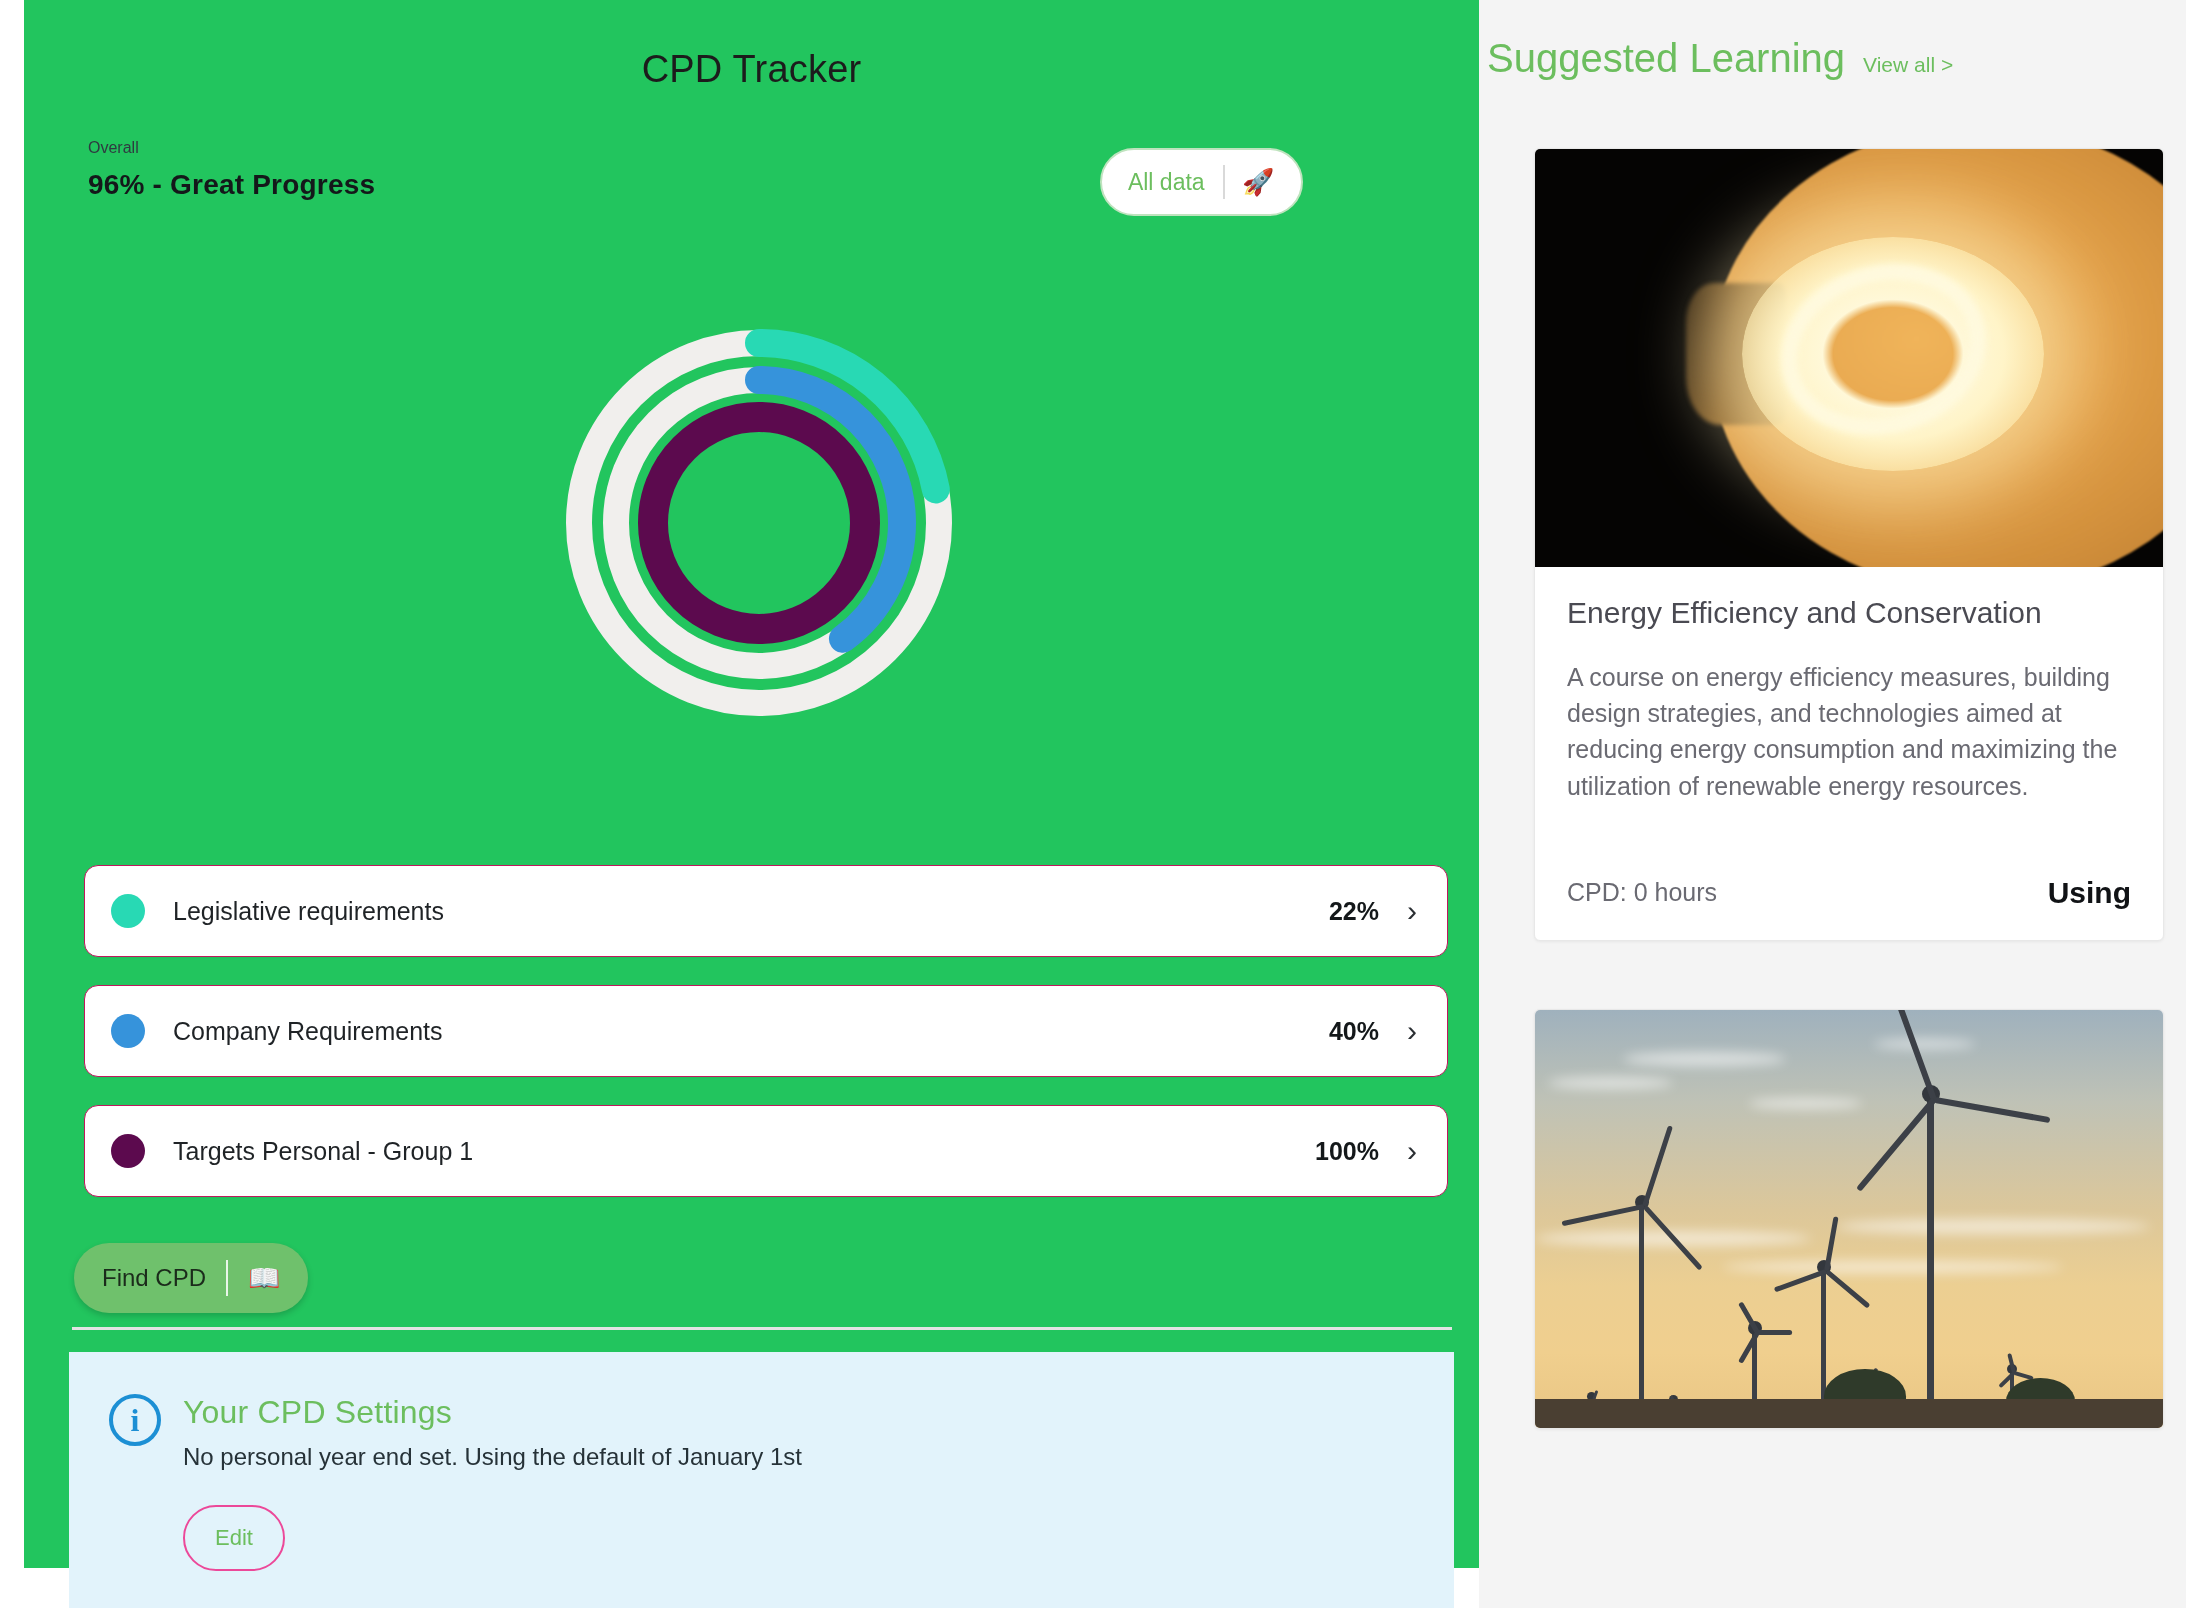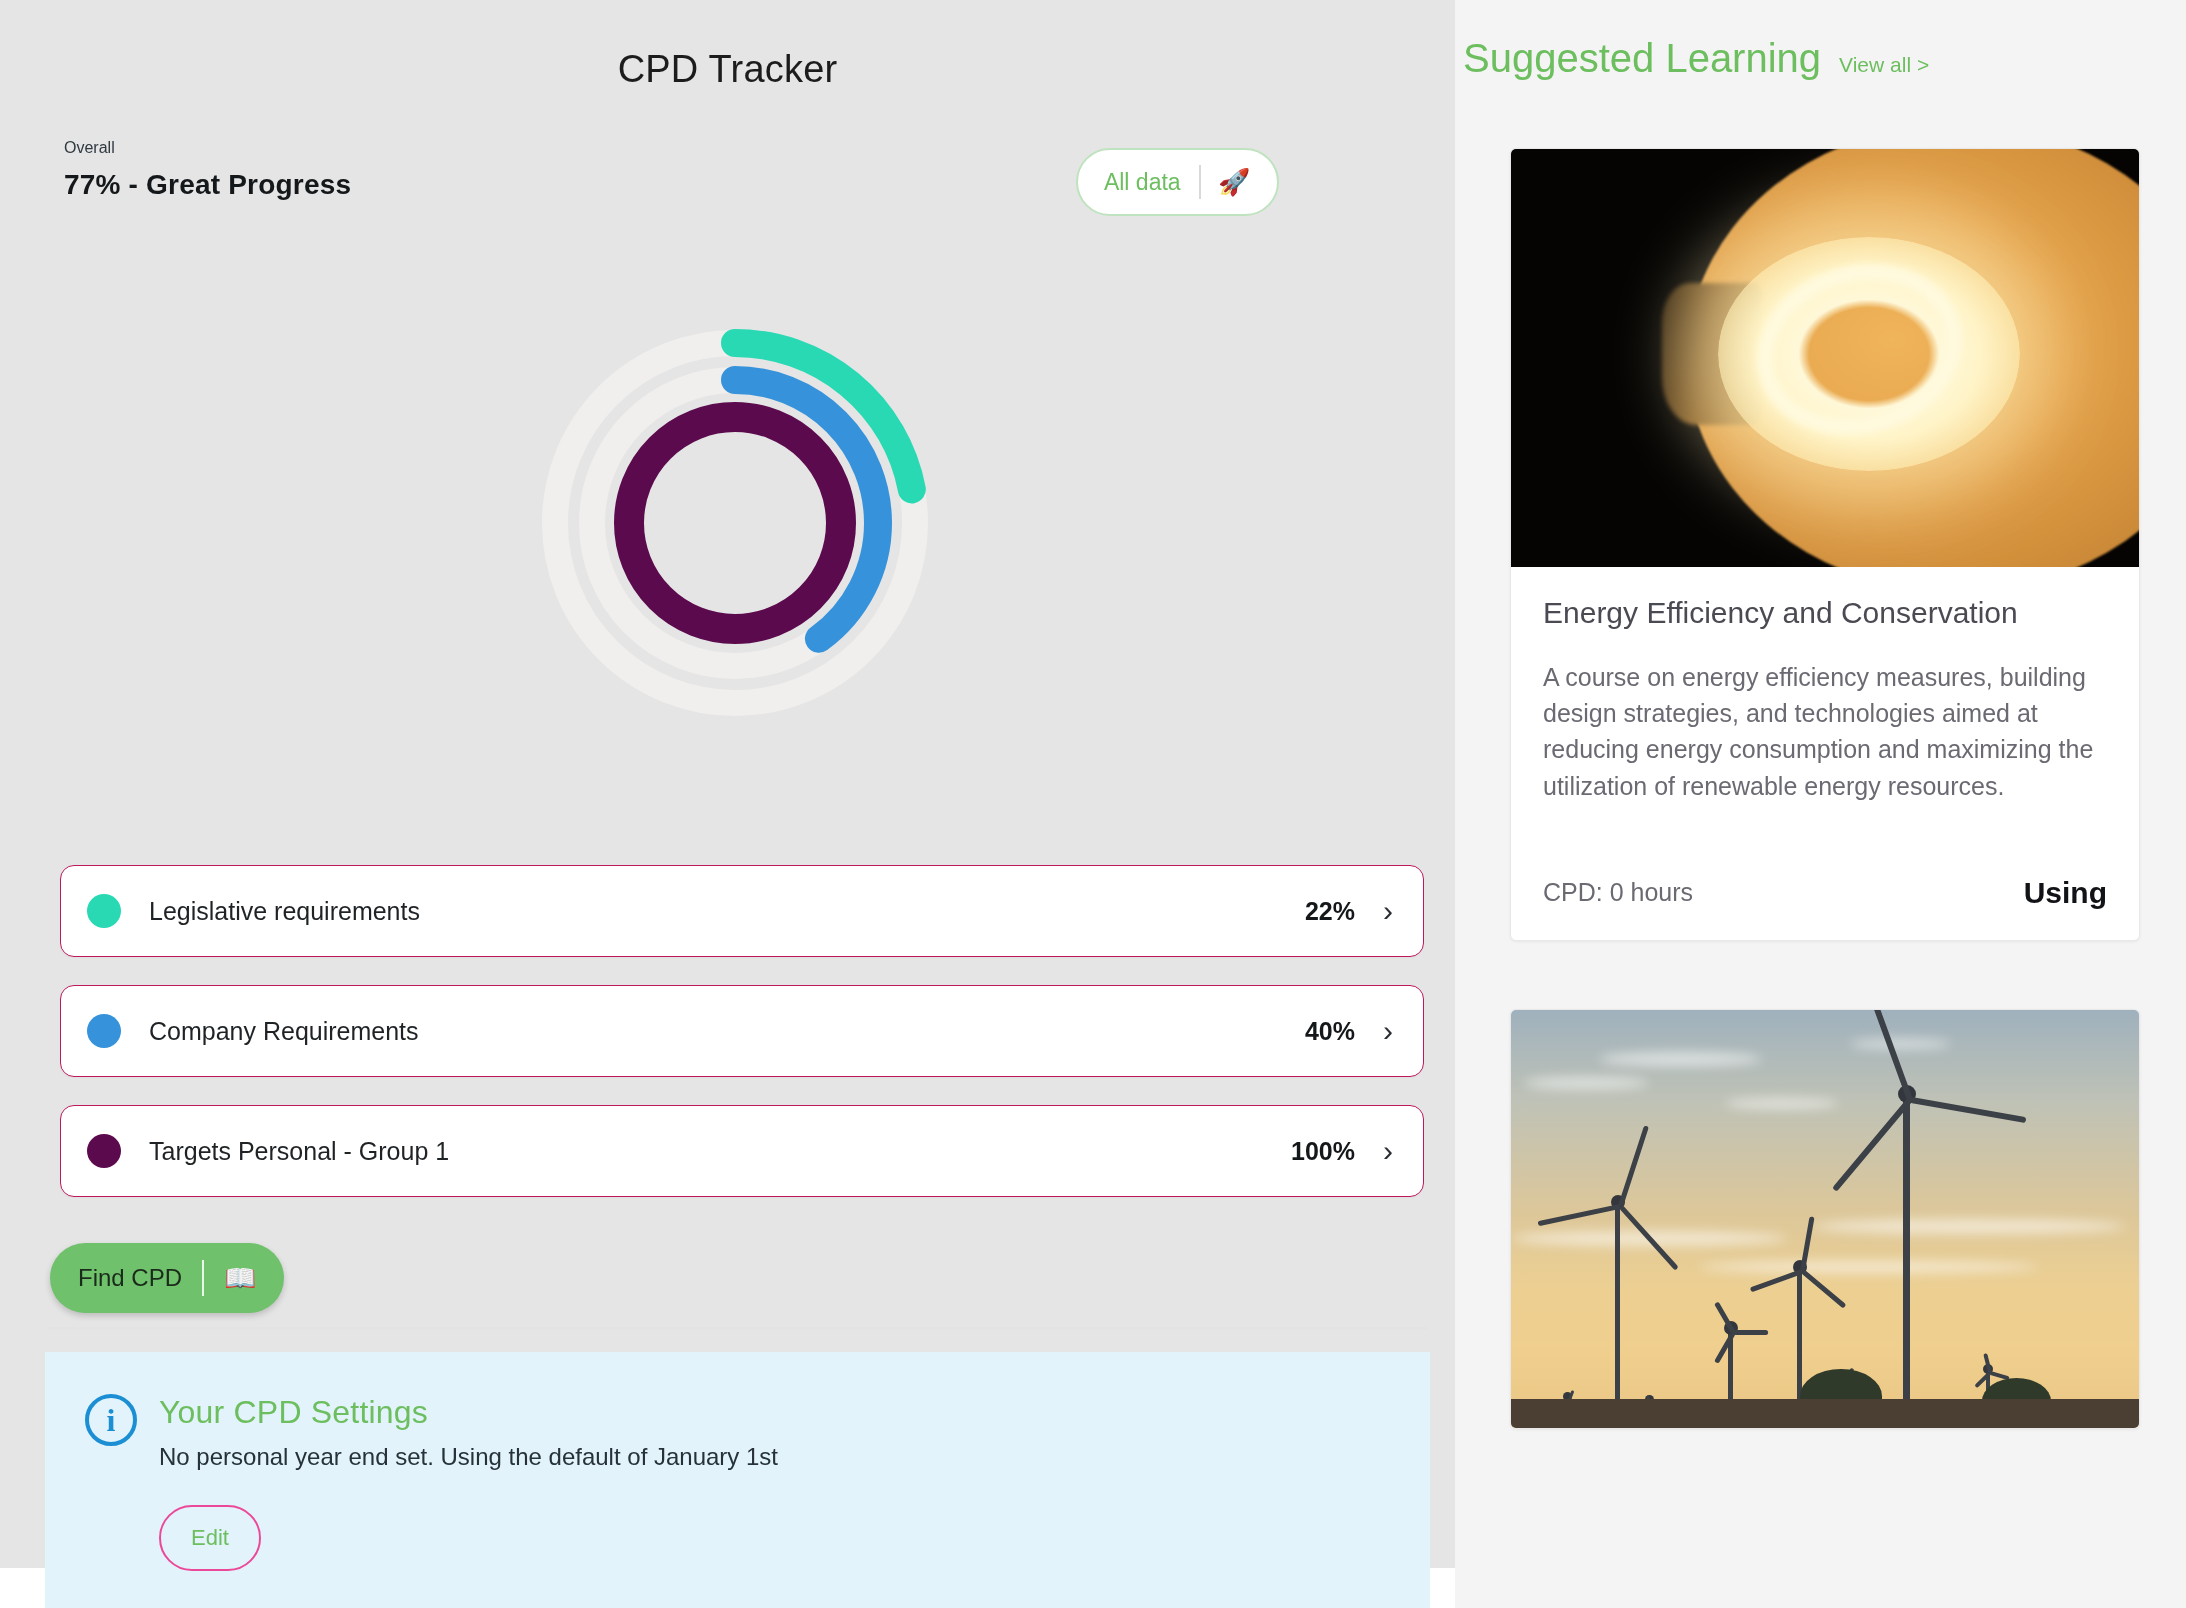--- a/index.html
+++ b/index.html
@@ -8,22 +8,23 @@
     background: #ffffff;
     font-family: "Liberation Sans", sans-serif;
     overflow: hidden;
   }
   .page { position: relative; width: 2186px; height: 1608px; display: flex; }
 
   
   .left-col {
     position: relative;
     width: 1455px; height: 1568px;
-    background: #e5e5e5;
+    background: #22c55e;
     flex: 0 0 1455px;
+    margin-left: 24px;
   }
 
   .page-title {
     position: absolute; left: 0; top: 48px; width: 1455px;
     text-align: center;
     font-size: 38px; color: #1c1c1c; font-weight: 400;
     letter-spacing: .2px;
   }
 
   .overall-block { position: absolute; left: 64px; top: 138px; }
@@ -191,21 +192,21 @@
 <body>
 
 <div class="page">
 
   <div class="left-col">
 
     <div class="page-title">CPD Tracker</div>
 
     <div class="overall-block">
       <div class="overall-label">Overall</div>
-      <div class="overall-value">77% - Great Progress</div>
+      <div class="overall-value">96% - Great Progress</div>
     </div>
 
     <div class="alldata-btn">
       <span class="alldata-label">All data</span>
       <span class="alldata-divider"></span>
       <span class="alldata-icon">🚀</span>
     </div>
 
     <div class="donut-wrap">
       <svg width="450" height="450" viewBox="0 0 450 450">

